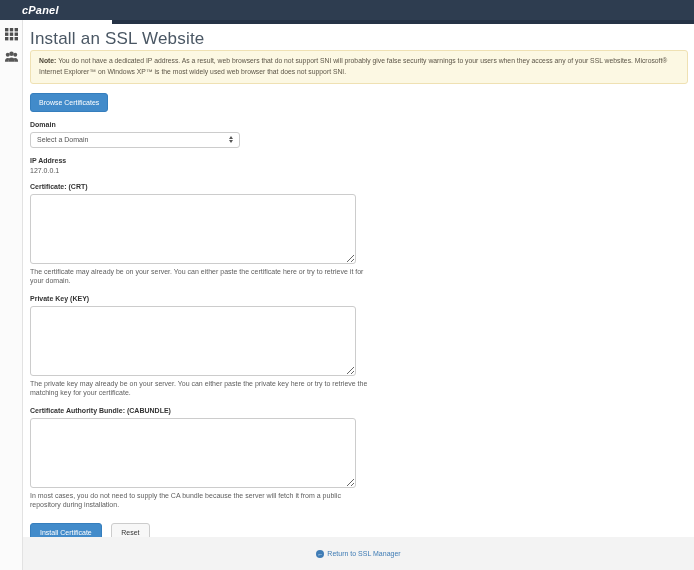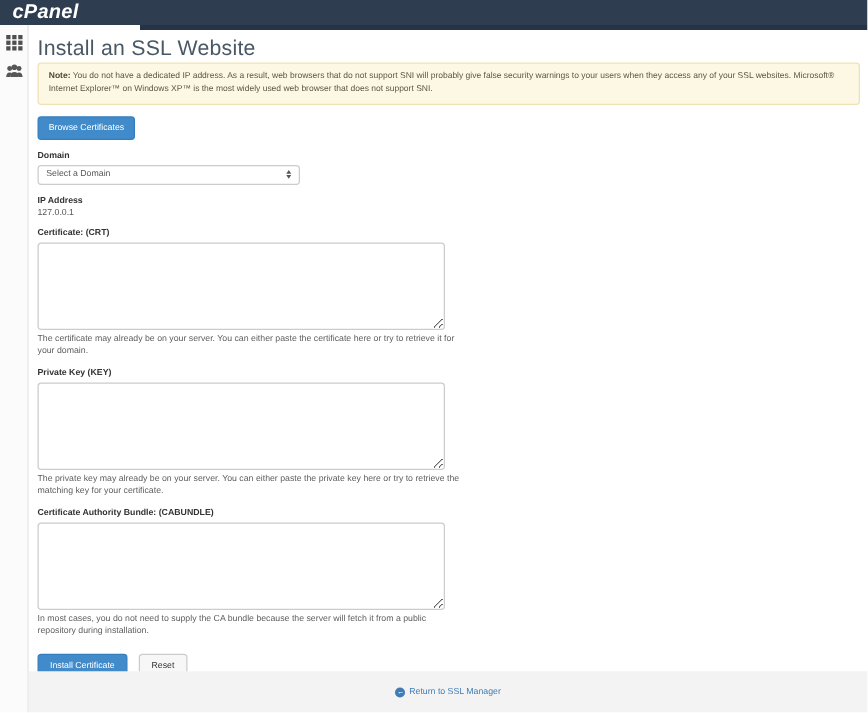--- a/index.html
+++ b/index.html
@@ -7,22 +7,22 @@
   body {
     font-family:"Liberation Sans","DejaVu Sans",sans-serif;
     background:#ffffff; color:#333; position:relative;
   }
   
   .masthead{
     position:absolute; top:0; left:0; width:694px; height:20px;
     background:#2e3d50; z-index:5; display:flex; align-items:center;
   }
   .brand{
-    color:#ffffff; font-size:16px; font-weight:bold; font-style:italic;
-    letter-spacing:.2px; padding-left:10px; cursor:pointer;
+    color:#ffffff; font-size:11px; font-weight:bold; font-style:italic;
+    letter-spacing:.2px; padding-left:22px; cursor:pointer;
   }
   .masthead-strip{
     position:absolute; top:20px; left:112px; width:582px; height:4px;
     background:#263346; z-index:4;
   }
   
   .sidebar{
     position:absolute; top:20px; left:0; width:23px; height:550px;
     background:#fbfbfb; border-right:1px solid #e2e2e2;
     display:flex; flex-direction:column; align-items:center; padding-top:7px;

